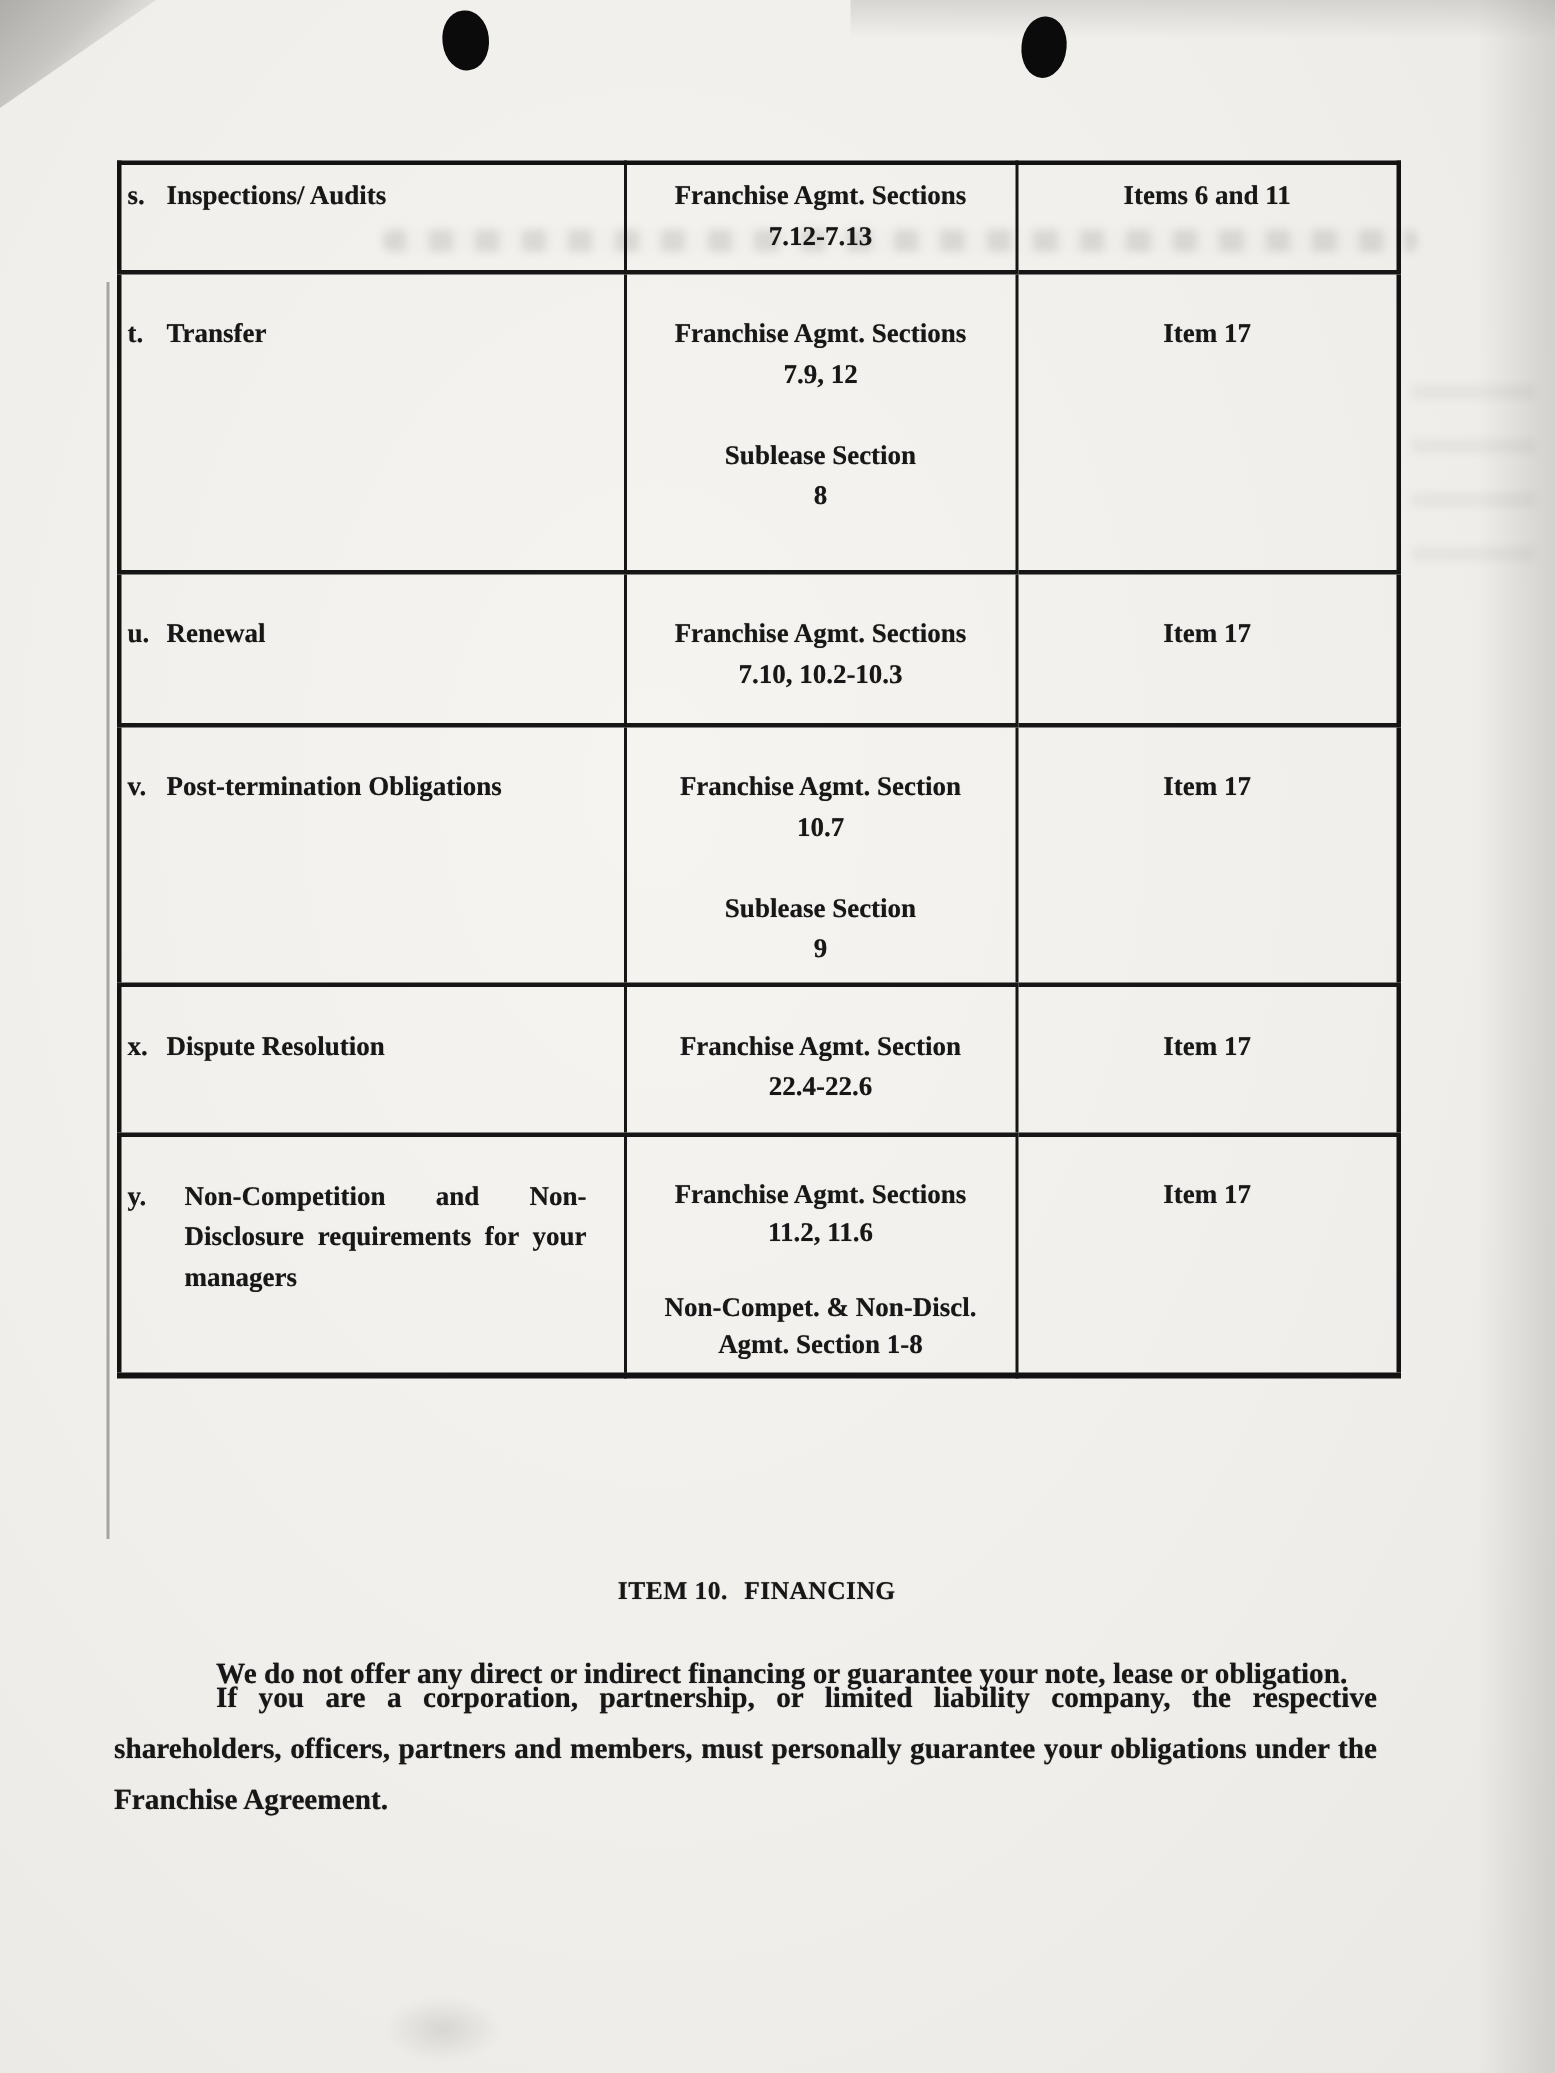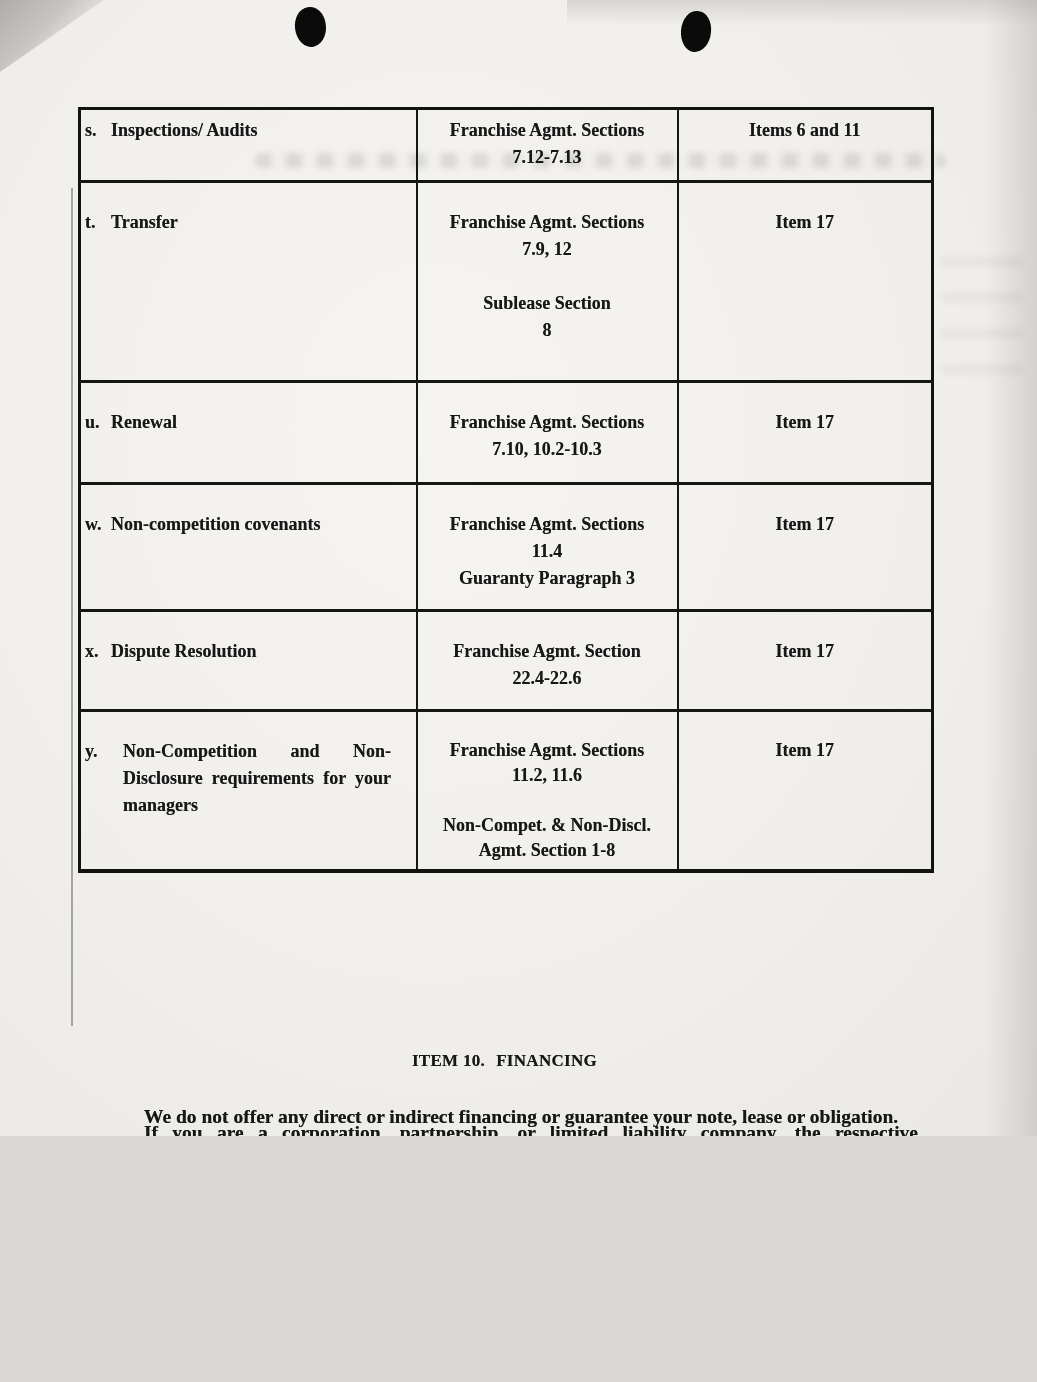--- a/index.html
+++ b/index.html
@@ -1,19 +1,19 @@
 <!DOCTYPE html>
 <html><head>
 <meta charset="utf-8">
 <style>
   * { margin:0; padding:0; box-sizing:border-box; }
   html,body { background:#d9d8d5; }
   .stage {
     position:relative;
-    width:1037px; height:1136px;
+    width:1037px; height:1382px;
     overflow:hidden;
     background:
       radial-gradient(ellipse at 42% 38%, #f5f4f1 0%, #f1f0ed 55%, #eaե 100%),
       #f1f0ed;
     background: radial-gradient(ellipse at 42% 38%, #f5f4f1 0%, #f0efec 55%, #e9e8e5 100%);
     font-family:"Liberation Serif","DejaVu Serif",serif;
     color:#171717;
   }
   
   .corner-tl{
@@ -154,34 +154,36 @@
         </td>
         <td class="c2">
           <div class="cl">Franchise Agmt. Sections</div>
           <div class="cl">7.10, 10.2-10.3</div>
         </td>
         <td class="c3">
           <div class="cl">Item 17</div>
         </td>
       </tr>
 
-
-      <tr class="row-w">
-        <td class="c1">
-          <span class="ltr">w.</span><span class="lbl">Non-competition covenants</span>
-        </td>
-        <td class="c2">
-          <div class="cl">Franchise Agmt. Sections</div>
-          <div class="cl">11.4</div>
-          <div class="cl">Guaranty Paragraph 3</div>
-        </td>
-        <td class="c3">
-          <div class="cl">Item 17</div>
-        </td>
-      </tr>
+      <tr class="row-v">
+        <td class="c1">
+          <span class="ltr">v.</span><span class="lbl">Post-termination Obligations</span>
+        </td>
+        <td class="c2">
+          <div class="cl">Franchise Agmt. Section</div>
+          <div class="cl">10.7</div>
+          <div class="cl"></div>
+          <div class="cl">Sublease Section</div>
+          <div class="cl">9</div>
+        </td>
+        <td class="c3">
+          <div class="cl">Item 17</div>
+        </td>
+      </tr>
+
 
       <tr class="row-x">
         <td class="c1">
           <span class="ltr">x.</span><span class="lbl">Dispute Resolution</span>
         </td>
         <td class="c2">
           <div class="cl">Franchise Agmt. Section</div>
           <div class="cl">22.4-22.6</div>
         </td>
         <td class="c3">

